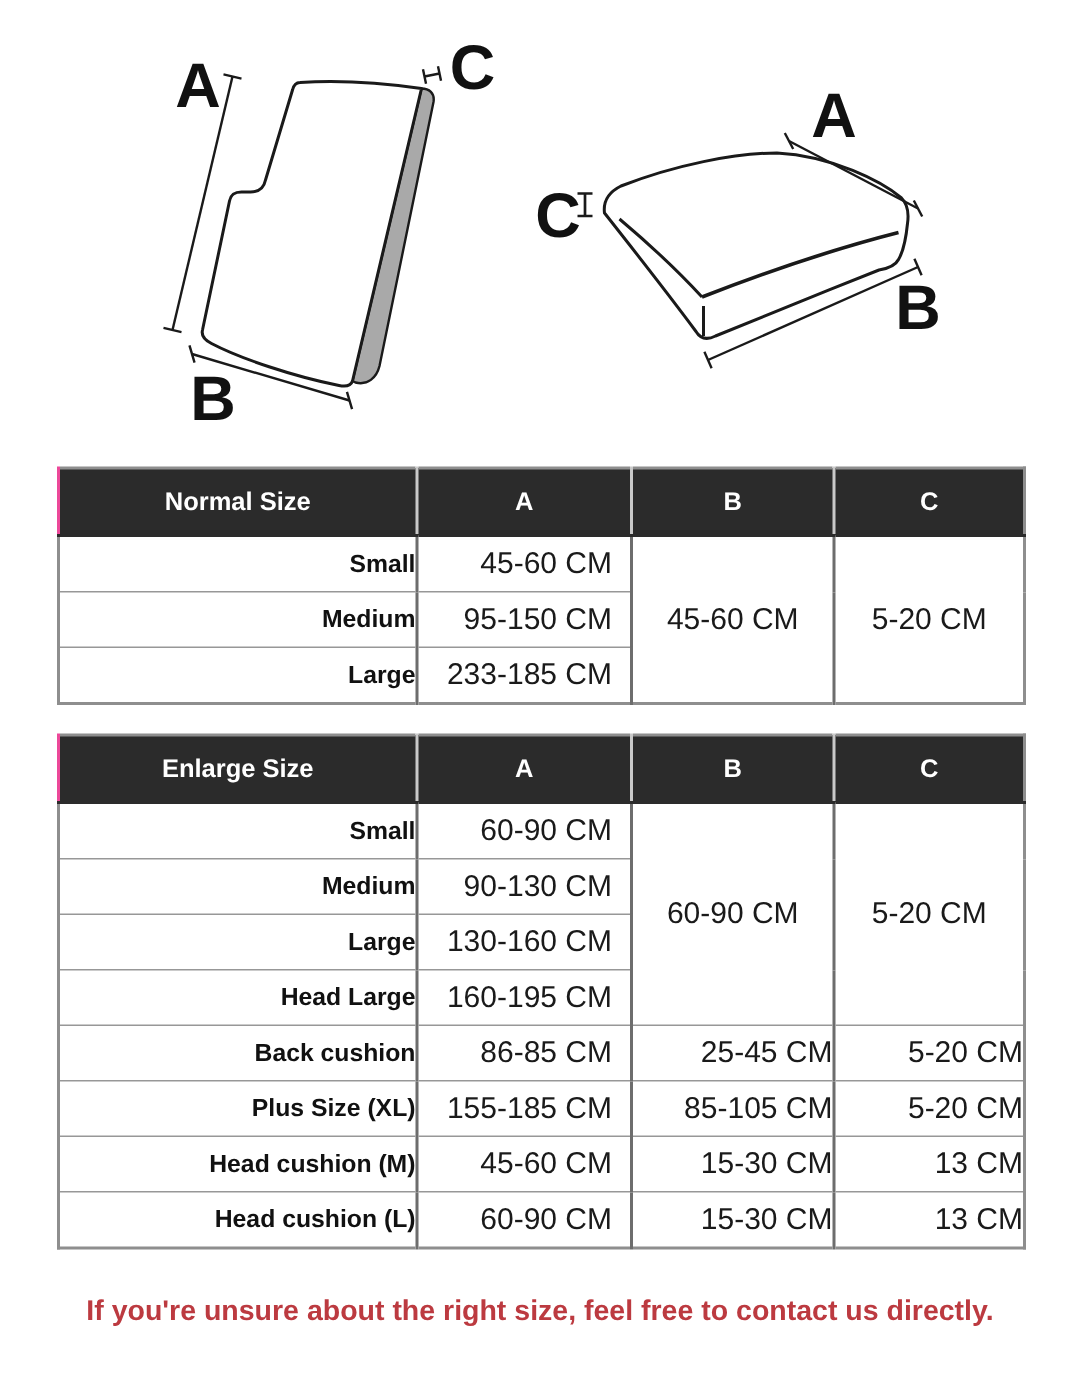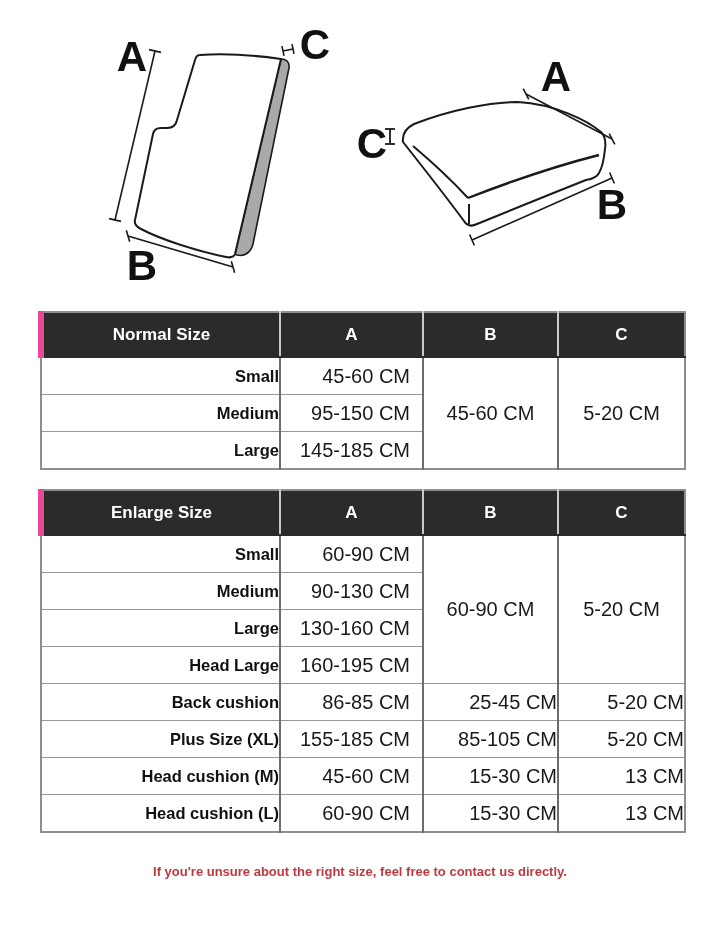--- a/index.html
+++ b/index.html
@@ -16,32 +16,32 @@
   table.size-table{
     width:644px;margin-left:38px;border-collapse:collapse;table-layout:fixed;
     border:2px solid #8e8e8e;
   }
   table.t1{margin-top:0px;}
   table.t2{margin-top:19px;padding-left:39px;}
   .size-table th{
     background:#2b2b2b;color:#ffffff;height:43px;font-size:17px;font-weight:bold;
     border-left:2px solid #c9c9c9;border-bottom:2px solid #2b2b2b;padding:0;text-align:center;
   }
-  .size-table th:first-child{border-left:6px solid #ec4899;}
+  .size-table th:first-child{border-left:2px solid #ec4899;}
   .size-table td{
     height:36px;border-top:1px solid #979797;border-left:2px solid #6d6d6d;
     font-size:20px;padding:0;background:#ffffff;vertical-align:middle;
   }
   .size-table td:first-child{border-left:none;}
   td.lbl{font-weight:bold;font-size:16.5px;color:#111;text-align:right;padding-left:14px;}
   td.val-a{text-align:right;padding-right:12px;}
   td.val-c{text-align:right;}
   td.merged{text-align:center;}
   .footer-note{
-    margin:31px 0 0 0;text-align:center;font-weight:bold;font-size:13px;color:#bc3a40;
+    margin:31px 0 0 0;text-align:center;font-weight:bold;font-size:19px;color:#bc3a40;
   }
 </style>
 </head>
 <body>
 
 <div class="diagrams">
 
   <svg id="backCushionSvg" width="330" height="285" viewBox="0 0 330 285">
 
     <path d="M 261,41 C 266,41 270,44 269,50 L 233,226 C 231,234 225,239 217,237 L 215,236 L 261,41 Z" fill="#a9a9a9" stroke="#1a1a1a" stroke-width="1.6" stroke-linejoin="round"></path>
@@ -129,21 +129,21 @@
       <td class="val-a">45-60 CM</td>
       <td class="merged" rowspan="3">45-60 CM</td>
       <td class="merged" rowspan="3">5-20 CM</td>
     </tr>
     <tr>
       <td class="lbl">Medium</td>
       <td class="val-a">95-150 CM</td>
     </tr>
     <tr>
       <td class="lbl">Large</td>
-      <td class="val-a">145-185 CM</td>
+      <td class="val-a">233-185 CM</td>
     </tr>
   </tbody>
 </table>
 
 <table class="size-table t2">
   <colgroup>
       <col style="width:239px">
       <col style="width:143px">
       <col style="width:135px">
       <col style="width:127px">

